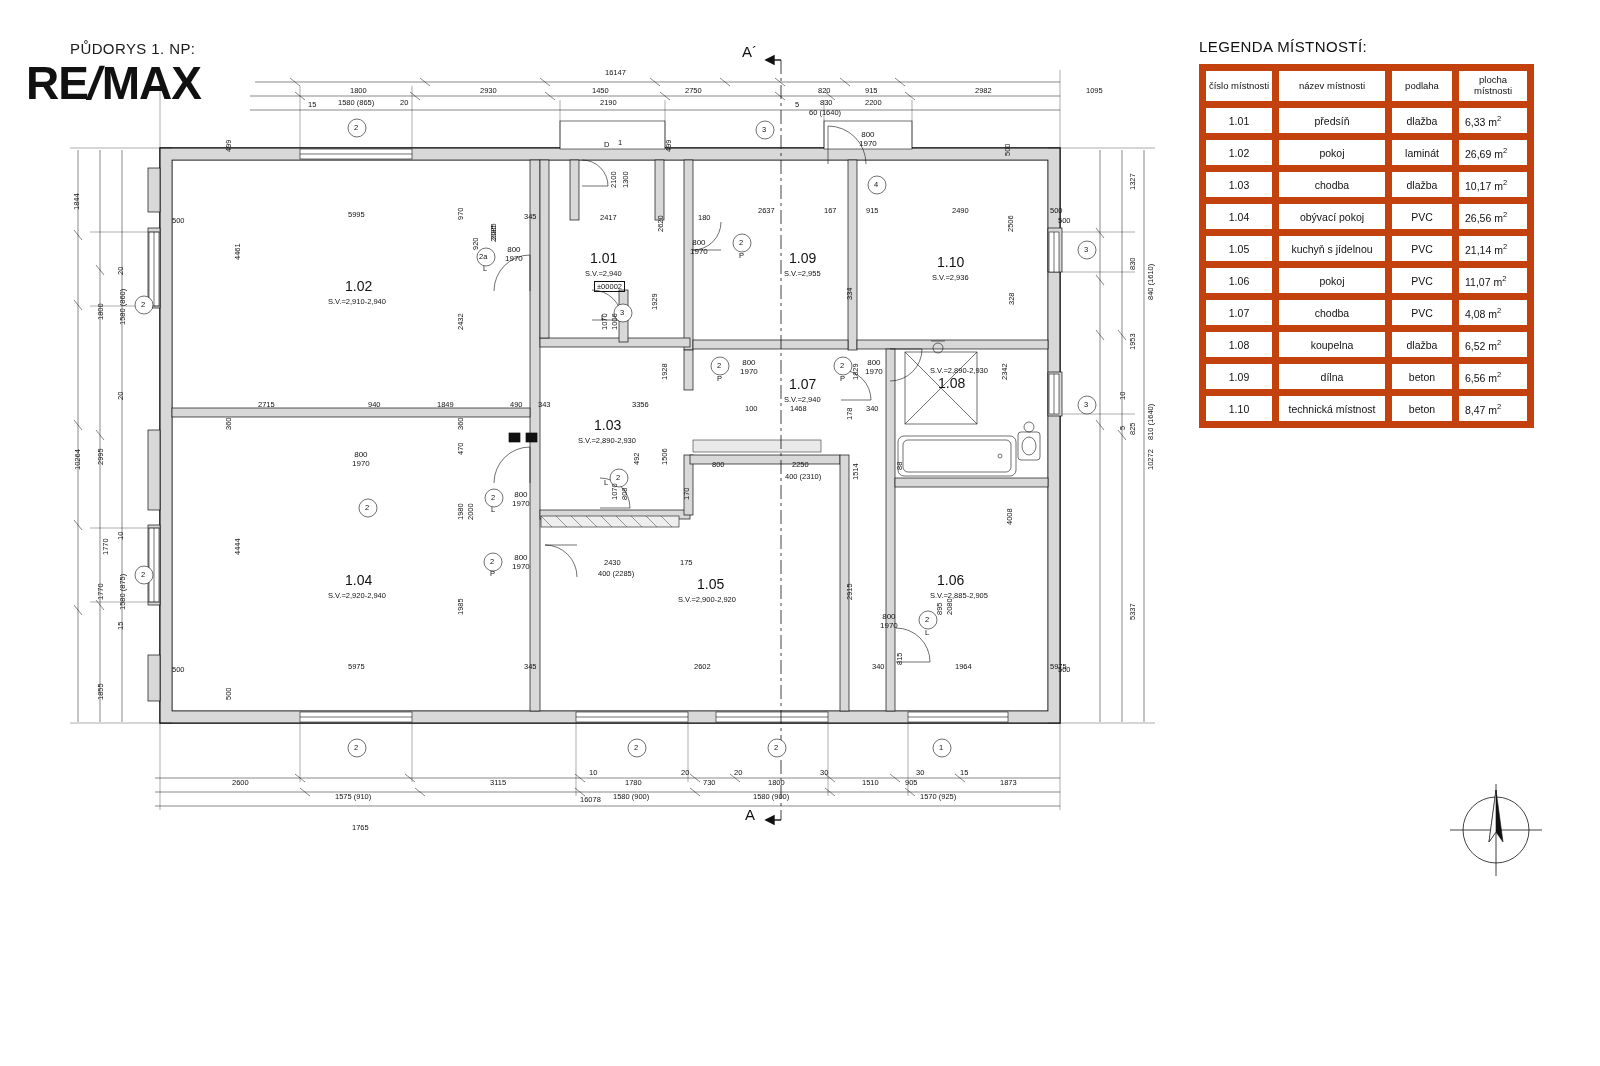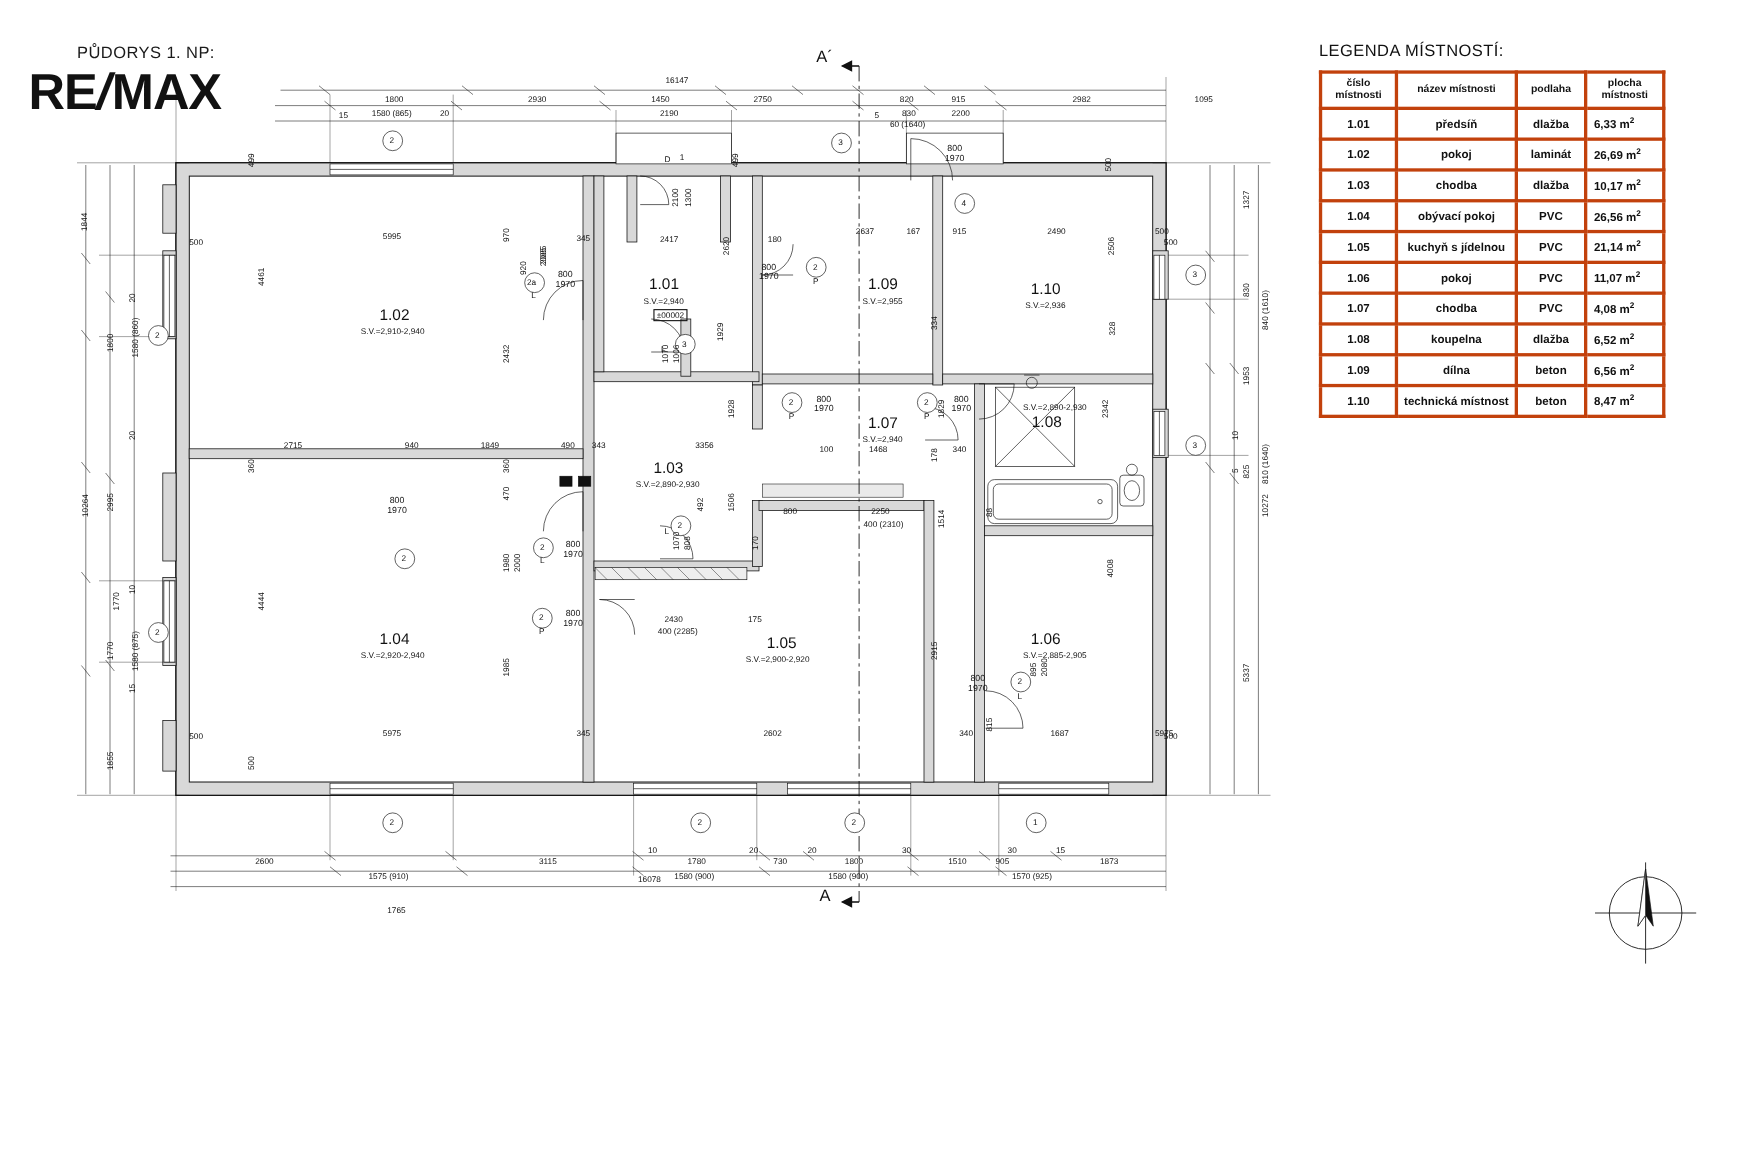--- a/index.html
+++ b/index.html
@@ -54,26 +54,26 @@
     letter-spacing: .4px;
   }
   table.legend {
     position: absolute;
     left: 1199px;
     top: 64px;
     border-collapse: collapse;
     font-size: 10.5px;
   }
   table.legend th, table.legend td {
-    border: 3px solid #c2410c;
+    border: 7px solid #c2410c;
     padding: 0;
     text-align: center;
     vertical-align: middle;
     height: 25px;
-    font-weight: bold;
+    font-weight: normal;
   }
   table.legend th {
     font-size: 9.5px;
     line-height: 1.15;
     height: 30px;
   }
   table.legend td.c0, table.legend th.c0 { width: 66px; }
   table.legend td.c1, table.legend th.c1 { width: 106px; }
   table.legend td.c2, table.legend th.c2 { width: 60px; }
   table.legend td.c3, table.legend th.c3 { width: 62px; }
@@ -650,21 +650,21 @@
     <div class="ann v" style="left:456px; top:220px;">970</div>
     <div class="ann" style="left:524px; top:212px;">345</div>
     <div class="ann v" style="left:489px; top:240px;">2085</div>
     <div class="ann v" style="left:471px; top:250px;">920</div>
     <div class="ann v" style="left:224px; top:152px;">499</div>
     <div class="ann v" style="left:656px; top:232px;">2620</div>
     <div class="ann" style="left:600px; top:213px;">2417</div>
     <div class="ann v" style="left:609px; top:188px;">2100</div>
     <div class="ann v" style="left:621px; top:188px;">1300</div>
     <div class="ann" style="left:698px; top:213px;">180</div>
-    <div class="ann" style="left:758px; top:206px;margin-left:20px;">2637</div>
+    <div class="ann" style="left:758px; top:206px;">2637</div>
     <div class="ann" style="left:824px; top:206px;">167</div>
     <div class="ann" style="left:866px; top:206px;">915</div>
     <div class="ann" style="left:952px; top:206px;">2490</div>
     <div class="ann" style="left:1050px; top:206px;">500</div>
     <div class="ann v" style="left:1006px; top:232px;">2506</div>
     <div class="ann v" style="left:1003px; top:156px;">500</div>
     <div class="ann v" style="left:664px; top:152px;">499</div>
     <div class="ann v" style="left:489px; top:242px;">2085</div>
     <div class="ann v" style="left:233px; top:260px;">4461</div>
     <div class="ann v" style="left:456px; top:330px;">2432</div>
@@ -693,21 +693,21 @@
     <div class="ann v" style="left:1005px; top:525px;">4008</div>
     <div class="ann v" style="left:845px; top:600px;">2915</div>
     <div class="ann v" style="left:456px; top:615px;">1985</div>
     <div class="ann v" style="left:456px; top:520px;">1980</div>
     <div class="ann v" style="left:466px; top:520px;">2000</div>
     <div class="ann v" style="left:101px; top:555px;">1770</div>
     <div class="ann v" style="left:233px; top:555px;">4444</div>
     <div class="ann" style="left:348px; top:662px;">5975</div>
     <div class="ann" style="left:524px; top:662px;">345</div>
     <div class="ann" style="left:694px; top:662px;">2602</div>
-    <div class="ann" style="left:955px; top:662px;">1687</div>
+    <div class="ann" style="left:955px; top:662px;">1964</div>
     <div class="ann v" style="left:895px; top:665px;">815</div>
     <div class="ann v" style="left:935px; top:615px;">895</div>
     <div class="ann v" style="left:945px; top:615px;">2080</div>
     <div class="ann" style="left:872px; top:662px;">340</div>
     <div class="ann" style="left:604px; top:558px;">2430</div>
     <div class="ann" style="left:598px; top:569px;">400 (2285)</div>
     <div class="ann" style="left:680px; top:558px;">175</div>
     <div class="ann" style="left:792px; top:460px;">2250</div>
     <div class="ann" style="left:785px; top:472px;">400 (2310)</div>
     <div class="ann" style="left:712px; top:460px;">800</div>

